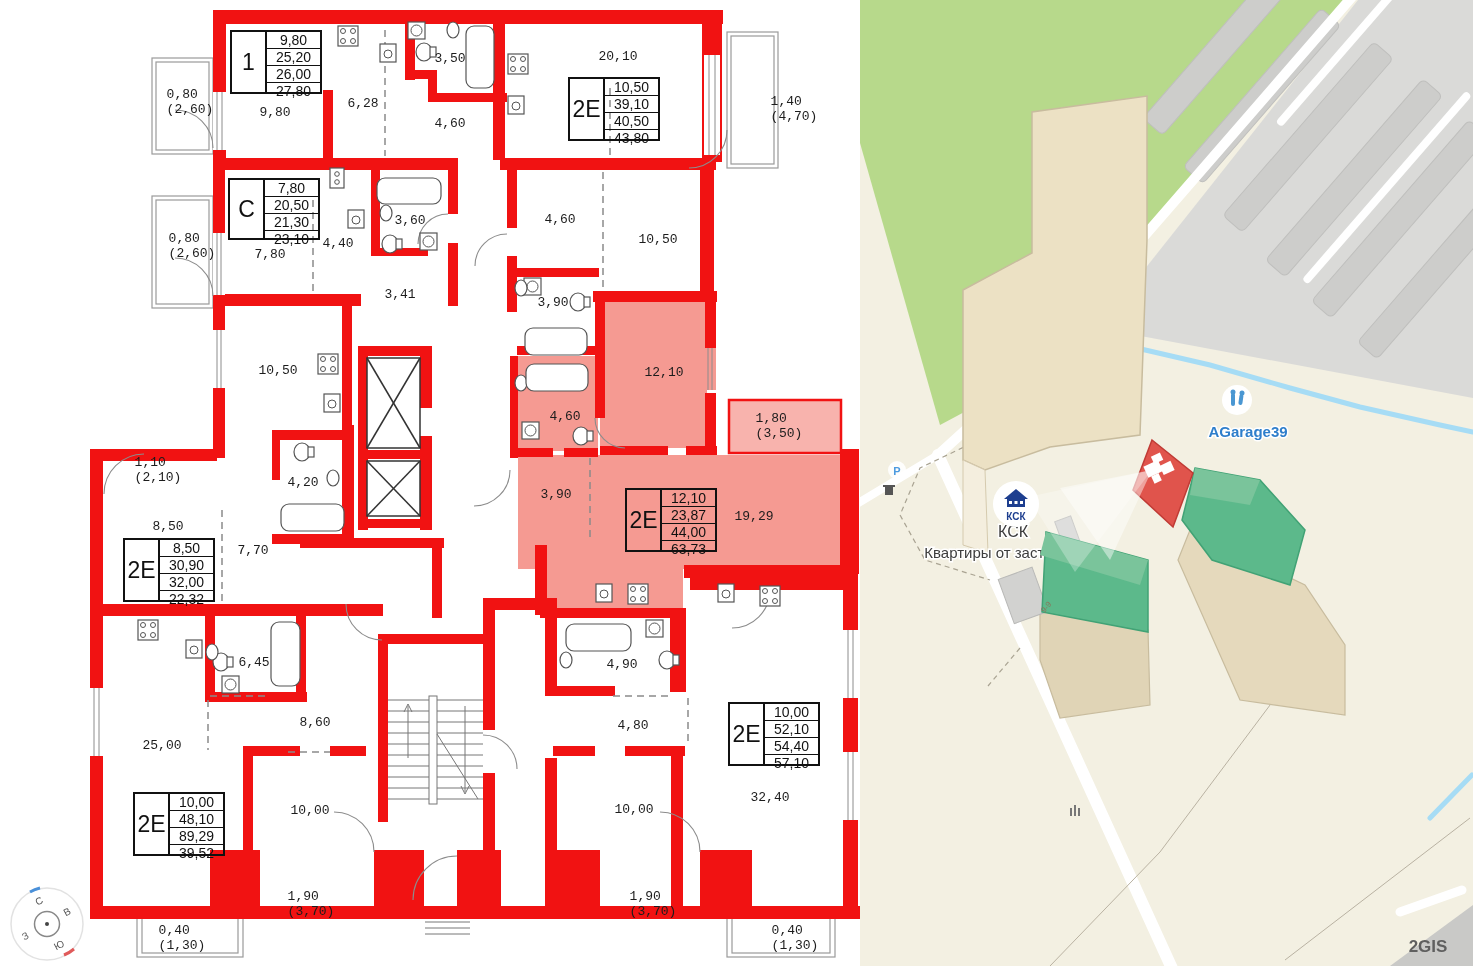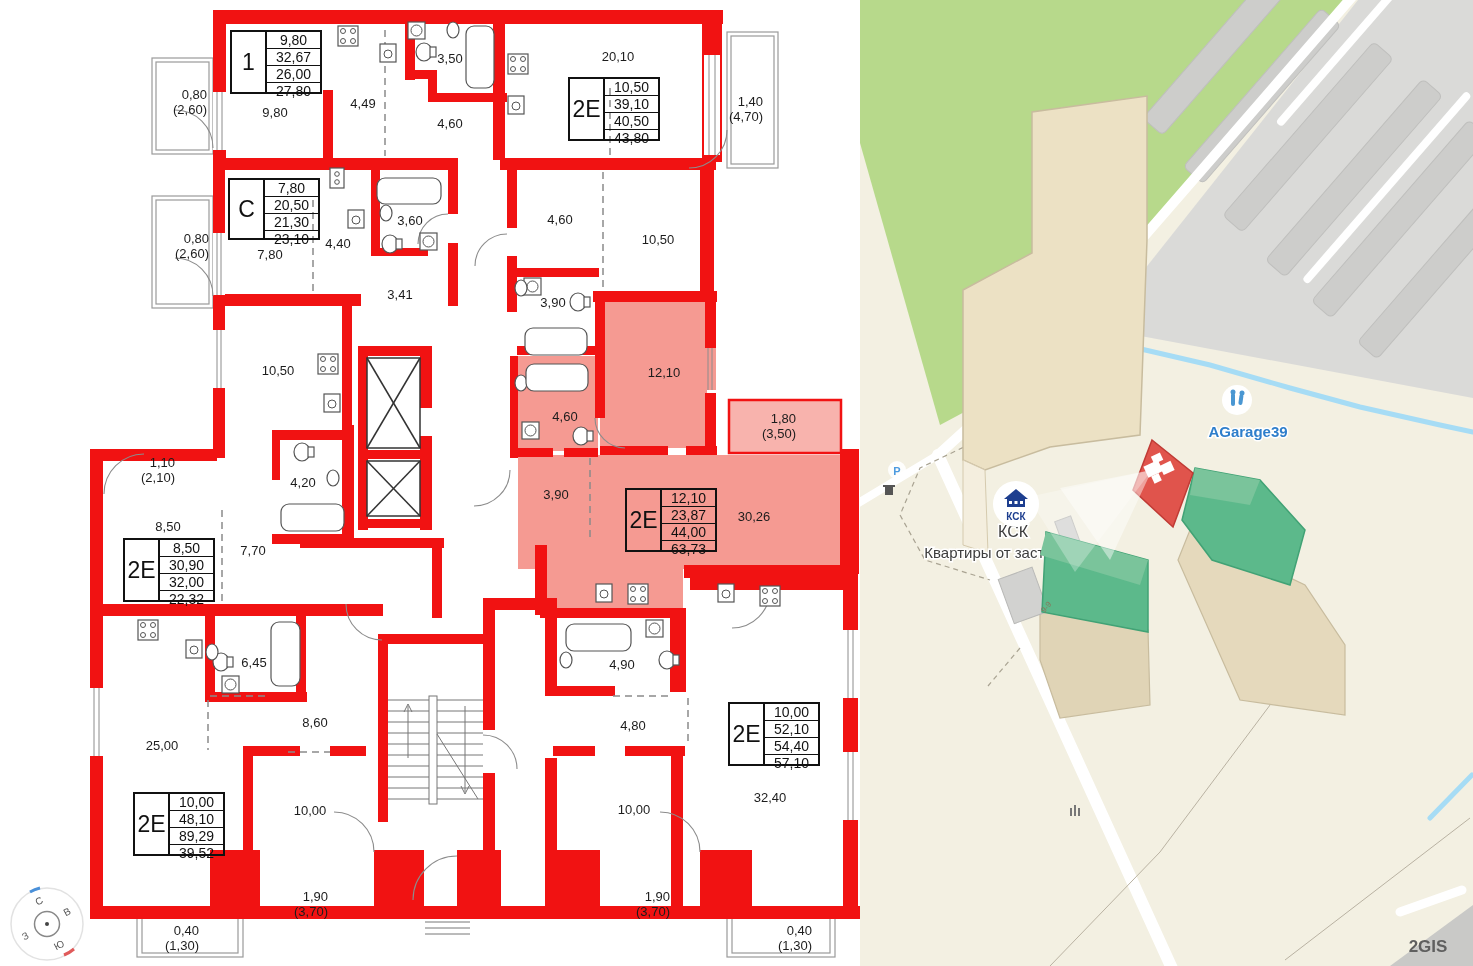--- a/index.html
+++ b/index.html
@@ -9,21 +9,21 @@
   #map-svg{left:860px;}
   .w{fill:#f11212;}
   .pink{fill:#f59a92;}
   .d{stroke:#8a8a8a;stroke-width:1.5;stroke-dasharray:7 5;fill:none;}
   .fx{stroke:#555;fill:#fff;stroke-width:1.2;}
   .fxl{stroke:#555;stroke-width:1;fill:none;}
   .bal{fill:none;stroke:#9a9a9a;stroke-width:1.2;}
   .arc{fill:none;stroke:#8c8c8c;stroke-width:1.1;}
   .winline{stroke:#8c8c8c;stroke-width:1;}
   .rl{position:absolute;transform:translate(-50%,-50%);font-size:13px;line-height:1.15;
-      color:#1c1c1c;white-space:pre-line;text-align:right;}
+      color:#1c1c1c;white-space:pre-line;text-align:left;font-family:Liberation Mono, monospace;}
   .apt-table{position:absolute;display:flex;border:2px solid #111;}
   .apt-type{width:33px;display:flex;align-items:center;justify-content:center;
             font-size:23px;color:#111;border-right:2px solid #111;}
   .apt-vals{display:flex;flex-direction:column;width:53px;}
   .apt-vals div{flex:1;border-bottom:1.5px solid #111;font-size:14px;color:#111;
                 display:flex;align-items:center;justify-content:center;}
   .apt-vals div:last-child{border-bottom:none;text-align:right;}
   text{font-family:"Liberation Sans",sans-serif;}
   .maplabel{paint-order:stroke;stroke:#fff;stroke-width:3px;fill:#2e7ecb;font-weight:bold;}
   .poilabel{paint-order:stroke;stroke:#fff;stroke-width:3px;fill:#3d3d3d;}
@@ -378,41 +378,41 @@
     <circle cx="47" cy="924" r="12.5" fill="none" stroke="#888" stroke-width="1.5"></circle>
     <circle cx="47" cy="924" r="2" fill="#444"></circle>
     <text x="36" y="906" font-size="10" fill="#555" transform="rotate(-28 36 903)">С</text>
     <text x="64" y="916" font-size="10" fill="#555" transform="rotate(-28 66 913)">В</text>
     <text x="54" y="949" font-size="10" fill="#555" transform="rotate(-28 58 945)">Ю</text>
     <text x="22" y="939" font-size="10" fill="#555" transform="rotate(-28 26 935)">З</text>
   </g>
 </svg>
 
 <span class="rl" style="left:275px;top:113px">9,80</span>
-<span class="rl" style="left:363px;top:104px">4,49</span>
+<span class="rl" style="left:363px;top:104px">6,28</span>
 <span class="rl" style="left:450px;top:59px">3,50</span>
 <span class="rl" style="left:450px;top:124px">4,60</span>
 <span class="rl" style="left:618px;top:57px">20,10</span>
 <span class="rl" style="left:190px;top:103px">0,80
 (2,60)</span>
 <span class="rl" style="left:192px;top:247px">0,80
 (2,60)</span>
 <span class="rl" style="left:270px;top:255px">7,80</span>
 <span class="rl" style="left:338px;top:244px">4,40</span>
 <span class="rl" style="left:410px;top:221px">3,60</span>
 <span class="rl" style="left:400px;top:295px">3,41</span>
 <span class="rl" style="left:560px;top:220px">4,60</span>
 <span class="rl" style="left:658px;top:240px">10,50</span>
 <span class="rl" style="left:553px;top:303px">3,90</span>
 <span class="rl" style="left:664px;top:373px">12,10</span>
 <span class="rl" style="left:565px;top:417px">4,60</span>
 <span class="rl" style="left:779px;top:427px">1,80
 (3,50)</span>
 <span class="rl" style="left:556px;top:495px">3,90</span>
-<span class="rl" style="left:754px;top:517px">30,26</span>
+<span class="rl" style="left:754px;top:517px">19,29</span>
 <span class="rl" style="left:158px;top:471px">1,10
 (2,10)</span>
 <span class="rl" style="left:168px;top:527px">8,50</span>
 <span class="rl" style="left:278px;top:371px">10,50</span>
 <span class="rl" style="left:303px;top:483px">4,20</span>
 <span class="rl" style="left:253px;top:551px">7,70</span>
 <span class="rl" style="left:254px;top:663px">6,45</span>
 <span class="rl" style="left:315px;top:723px">8,60</span>
 <span class="rl" style="left:162px;top:746px">25,00</span>
 <span class="rl" style="left:310px;top:811px">10,00</span>
@@ -421,28 +421,28 @@
 <span class="rl" style="left:634px;top:810px">10,00</span>
 <span class="rl" style="left:770px;top:798px">32,40</span>
 <span class="rl" style="left:311px;top:905px">1,90
 (3,70)</span>
 <span class="rl" style="left:653px;top:905px">1,90
 (3,70)</span>
 <span class="rl" style="left:182px;top:939px">0,40
 (1,30)</span>
 <span class="rl" style="left:795px;top:939px">0,40
 (1,30)</span>
-<span class="rl" style="left:746px;top:110px">1,40
+<span class="rl" style="left:794px;top:110px">1,40
 (4,70)</span>
 
 <div class="apt-table" style="left:230px;top:30px;height:60px">
   <div class="apt-type">1</div>
   <div class="apt-vals">
         <div>9,80</div>
-        <div>32,67</div>
+        <div>25,20</div>
         <div>26,00</div>
         <div>27,80</div>
       </div>
 </div>
 <div class="apt-table" style="left:568px;top:77px;height:60px">
   <div class="apt-type">2Е</div>
   <div class="apt-vals">
         <div>10,50</div>
         <div>39,10</div>
         <div>40,50</div>

